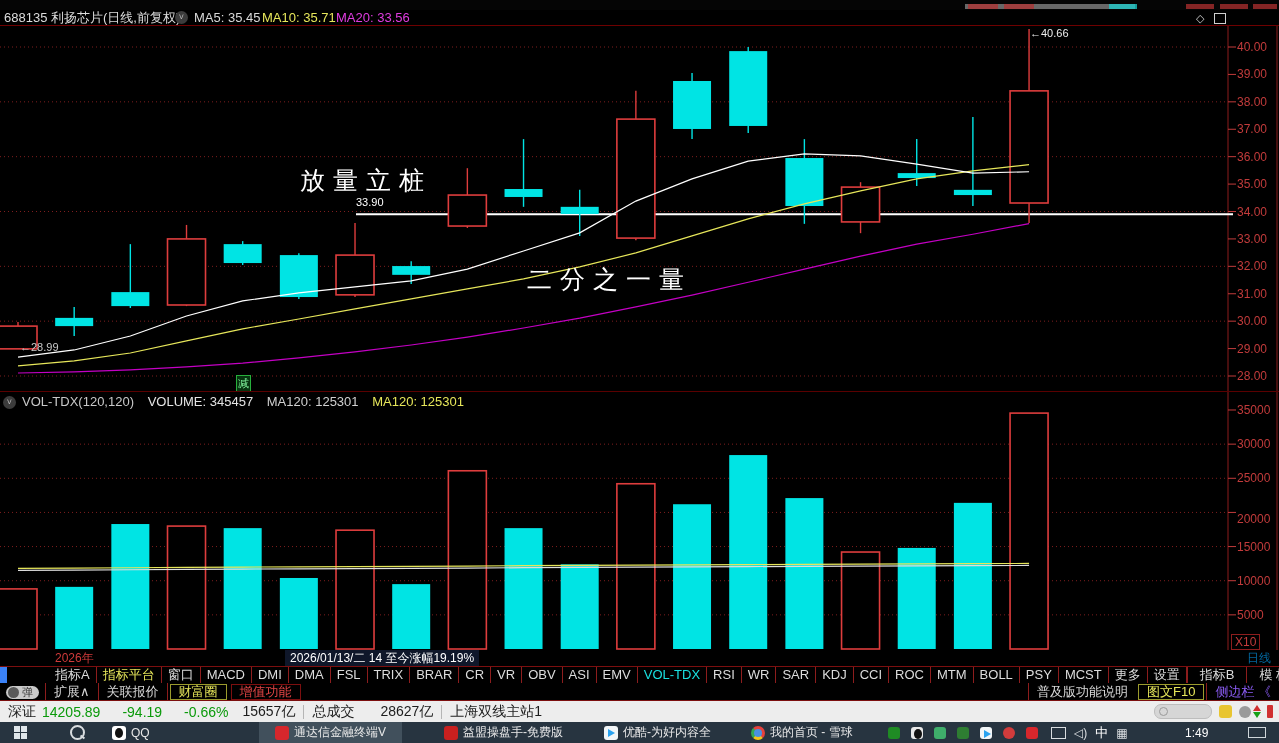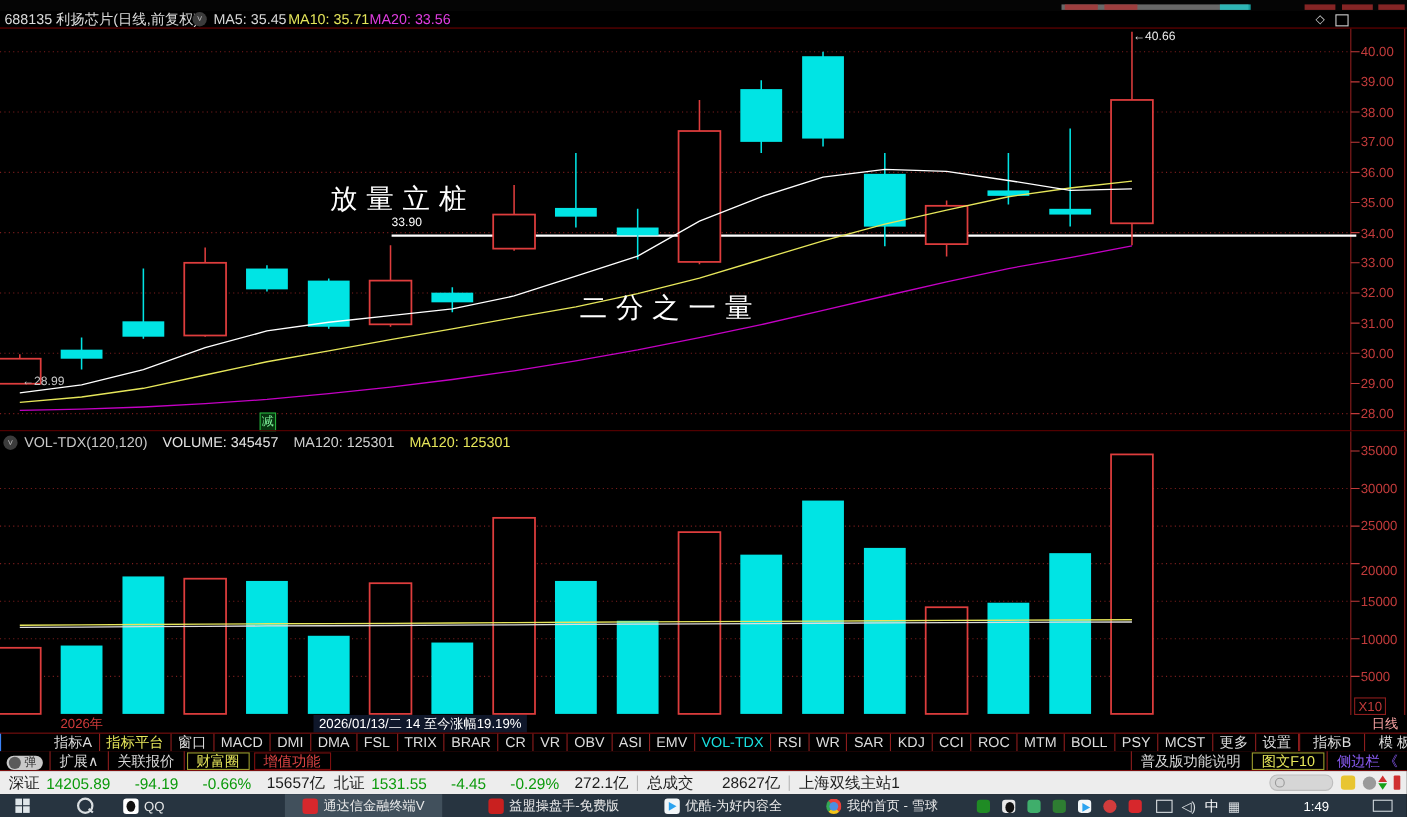--- a/index.html
+++ b/index.html
@@ -36,26 +36,26 @@
     border:1px solid #27b03c;color:#7ef09a;font-size:11px;line-height:15px;text-align:center;}
   #vol-header{position:absolute;left:0;top:2px;height:15px;font-size:13px;color:#d0d0d0;}
   #vol-header span{margin-right:10px;}
   #vol-chev{left:3px;top:2px;}
   #x10-box{position:absolute;left:1231px;top:242px;color:#c23b3b;border:1px solid #8d1d1d;
     font-size:12px;padding:0 3px;background:#000;}
   
   #info-row{left:0;top:650px;width:1279px;height:16px;background:#000;font-size:12px;line-height:16px;}
   #year-label{position:absolute;left:55px;color:#d03a3a;}
   #date-info{position:absolute;left:285px;background:#0f172a;color:#fff;padding:0 5px;}
-  #period-label{position:absolute;left:1247px;color:#fca5a5;}
+  #period-label{position:absolute;left:1247px;color:#0369a1;}
   
   #tabs-row{left:0;top:666px;width:1279px;height:16px;background:#000;border-top:1px solid #7c0f0f;
     border-bottom:1px solid #7c0f0f;display:flex;font-size:13px;color:#dcdcdc;line-height:15px;}
   .tab{border-right:1px solid #8d1d1d;padding:0 6px;white-space:nowrap;cursor:default;}
-  .tab.first{border-left:1px solid #3b82f6;padding-left:48px;}
+  .tab.first{border-left:7px solid #3b82f6;padding-left:48px;}
   .tab.sel-y{color:#e6e65a;}
   .tab.sel-c{color:#19e0e0;}
   #tabs-right{margin-left:auto;display:flex;}
   #tabs-right .tab{padding:0 12px;border-left:1px solid #8d1d1d;border-right:none;}
   
   #row2{left:0;top:683px;width:1279px;height:17px;background:#000;border-bottom:1px solid #7c0f0f;
     display:flex;align-items:center;font-size:13px;color:#d8d8d8;}
   .r2item{border-right:1px solid #8d1d1d;padding:0 8px;height:100%;line-height:17px;white-space:nowrap;}
   .r2item.pill-wrap{border-right:1px solid #8d1d1d;padding:0 6px;}
   .pill{display:inline-block;background:#c9c9c9;border-radius:8px;height:13px;line-height:13px;
@@ -345,27 +345,20 @@
 
 <div class="abs" id="status-bar">
   <div id="status-segs" style="display:flex;align-items:center;">
       <span class="st-seg">
         <span class="st-name">深证</span>
         <span class="st-green">14205.89</span>
         <span class="st-green w">-94.19</span>
         <span class="st-green w">-0.66%</span>
         <span class="st-amt">15657亿</span>
       </span>
-      <span class="st-seg">
-        <span class="st-name">北证</span>
-        <span class="st-green">1531.55</span>
-        <span class="st-green w">-4.45</span>
-        <span class="st-green w">-0.29%</span>
-        <span class="st-amt">272.1亿</span>
-      </span>
     </div>
   <span class="st-sep"></span>
   <span>总成交</span>
   <span style="margin-left:26px;">28627亿</span>
   <span class="st-sep"></span>
   <span>上海双线主站1</span>
   <div id="search-pill"></div>
   <div class="tray-ico tico-y"></div>
   <div class="tray-ico tico-g"></div>
   <div class="tico-arrows"></div>

